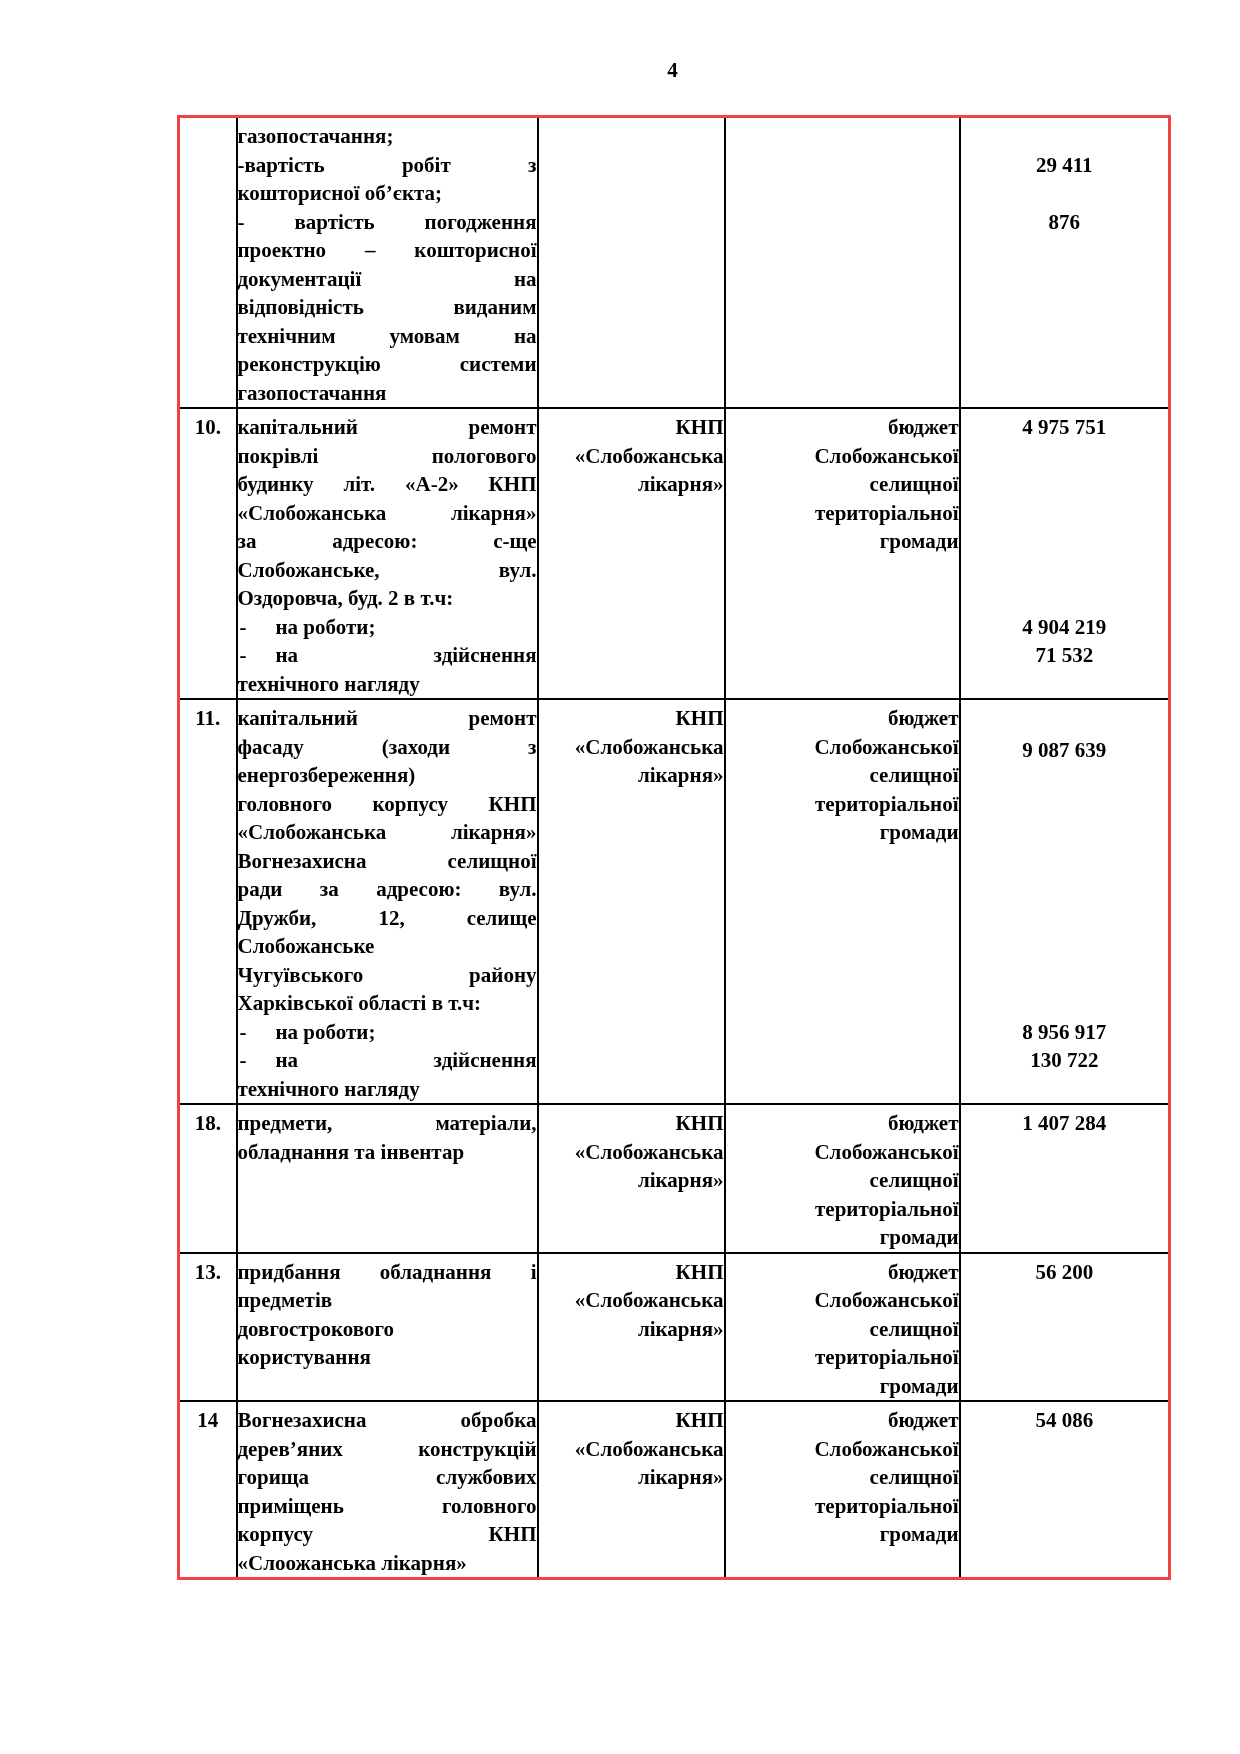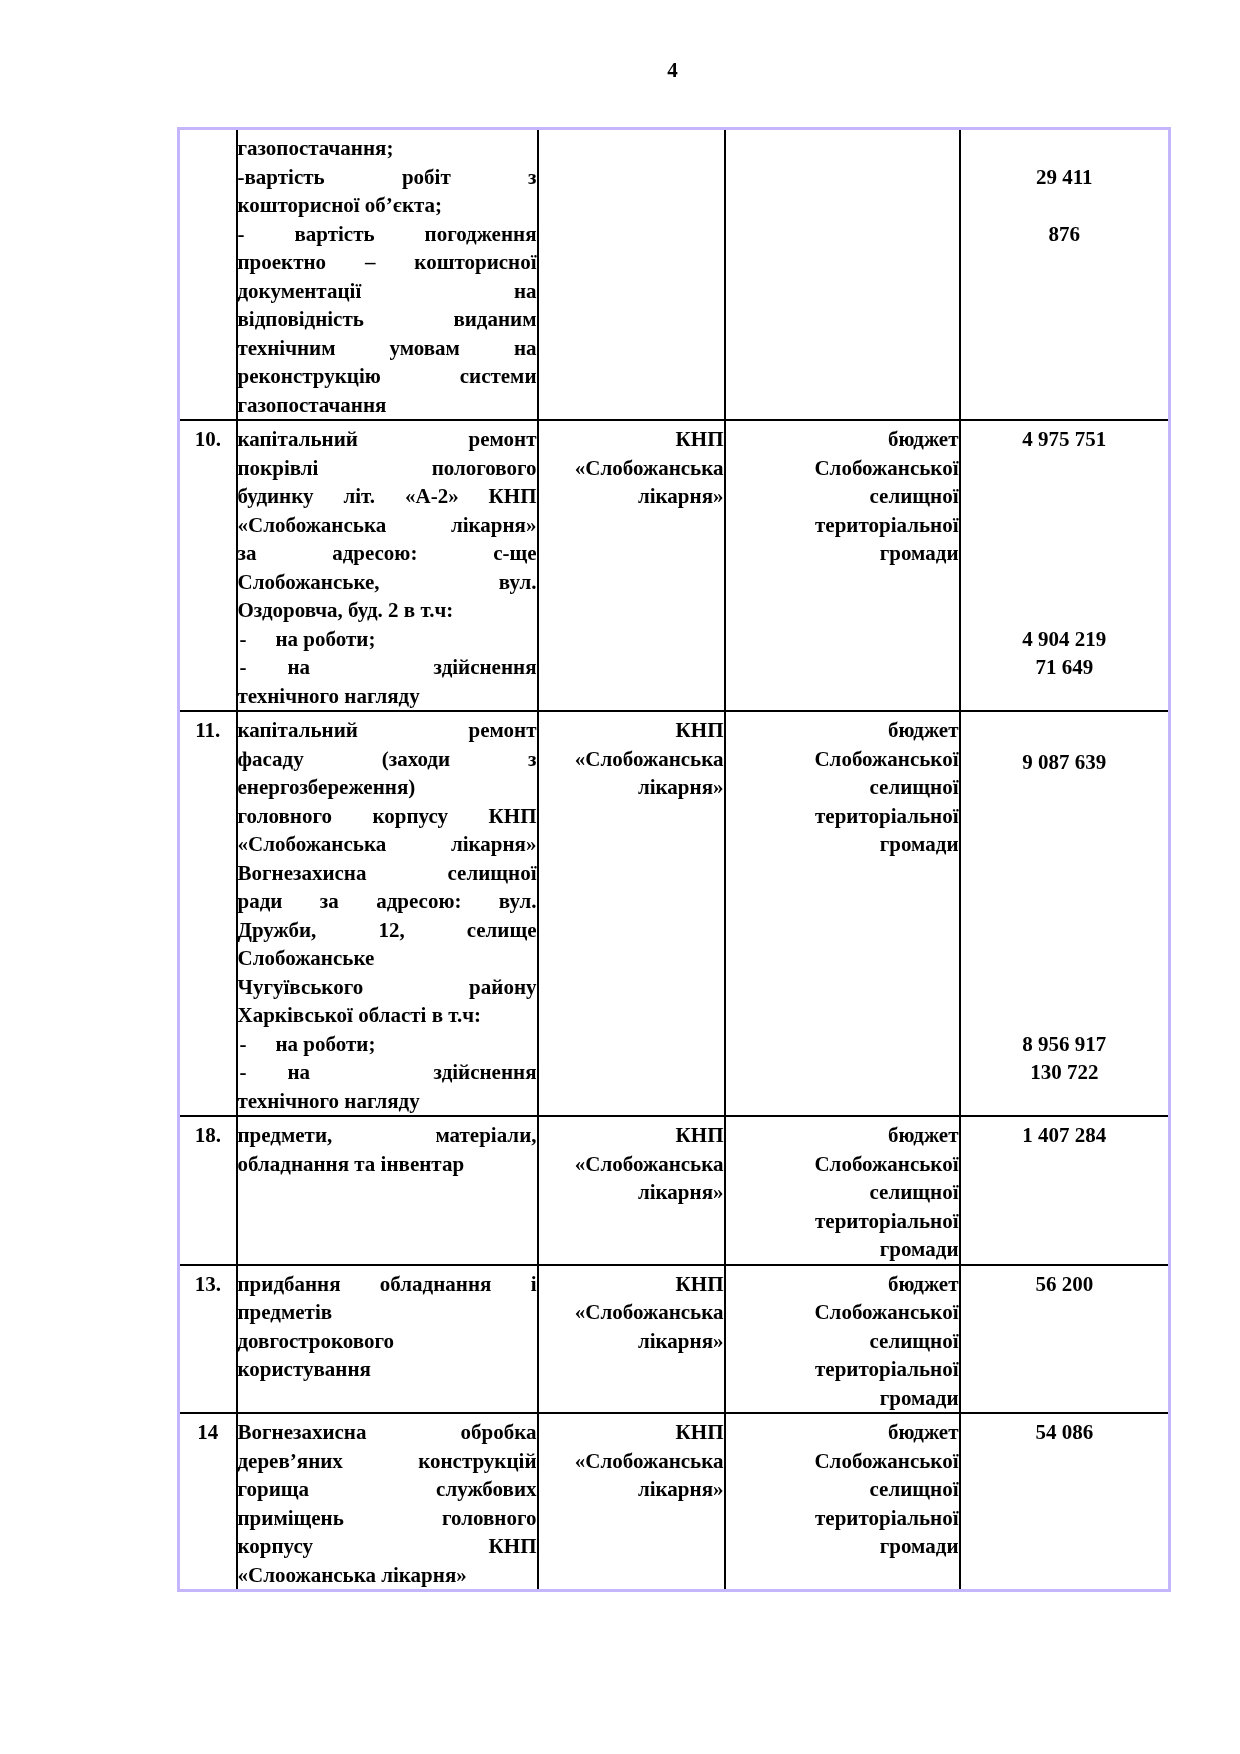--- a/index.html
+++ b/index.html
@@ -12,42 +12,42 @@
   .page{
     position:absolute;left:0;top:0;width:1240px;height:1754px;
     background:#ffffff;color:#000;
     font-weight:bold;font-size:21px;line-height:28.5px;
   }
   .page-number{
     position:absolute;left:177px;top:56px;width:991px;
     text-align:center;
   }
   table.doc{
-    position:absolute;left:177px;top:127px;
+    position:absolute;left:177px;top:115px;
     width:991px;
     border-collapse:collapse;
     table-layout:fixed;
-    border:3px solid #c4b5fd;
+    border:3px solid #ef4444;
   }
   table.doc td{
     border:2px solid #000;
     vertical-align:top;
     padding:4px 0 0 0;
     overflow:hidden;
   }
   td.c-num{text-align:center;}
   td.c-desc{padding-left:15px;padding-right:11px;}
   td.c-exec,td.c-fund{text-align:right;padding-left:4px;padding-right:4px;}
   td.c-amt{position:relative;padding:0;}
   .line{height:28.5px;white-space:nowrap;}
   .jl{text-align:justify;text-align-last:justify;}
   .dash-line{position:relative;padding-left:38px;}
   .dash-line .dash{position:absolute;left:2px;top:0;}
   .dash-line .dtext{display:block;white-space:nowrap;}
-  .dash-line .dtext.jl{text-align:justify;text-align-last:justify;margin-left:12px;}
+  .dash-line .dtext.jl{text-align:justify;text-align-last:justify;}
   .cont{font-family:Liberation Serif, serif;}
   .amt{
     position:absolute;left:0;right:0;
     text-align:center;height:28.5px;white-space:nowrap;
   }
 </style>
 </head>
 <body>
 
 <div class="page">
@@ -114,21 +114,21 @@
           <td class="c-fund">
             <div class="line">бюджет</div>
             <div class="line">Слобожанської</div>
             <div class="line">селищної</div>
             <div class="line">територіальної</div>
             <div class="line">громади</div>
           </td>
           <td class="c-amt">
             <div class="amt" style="top: 4px;">4 975 751</div>
             <div class="amt" style="top: 203.5px;">4 904 219</div>
-            <div class="amt" style="top: 232px;">71 649</div>
+            <div class="amt" style="top: 232px;">71 532</div>
           </td>
         </tr>
         <tr style="height: 403px;">
           <td class="c-num">
             <div class="line">11.</div>
           </td>
           <td class="c-desc">
             <div class="line jl">капітальний ремонт</div>
             <div class="line jl">фасаду (заходи з</div>
             <div class="line">енергозбереження)</div>

